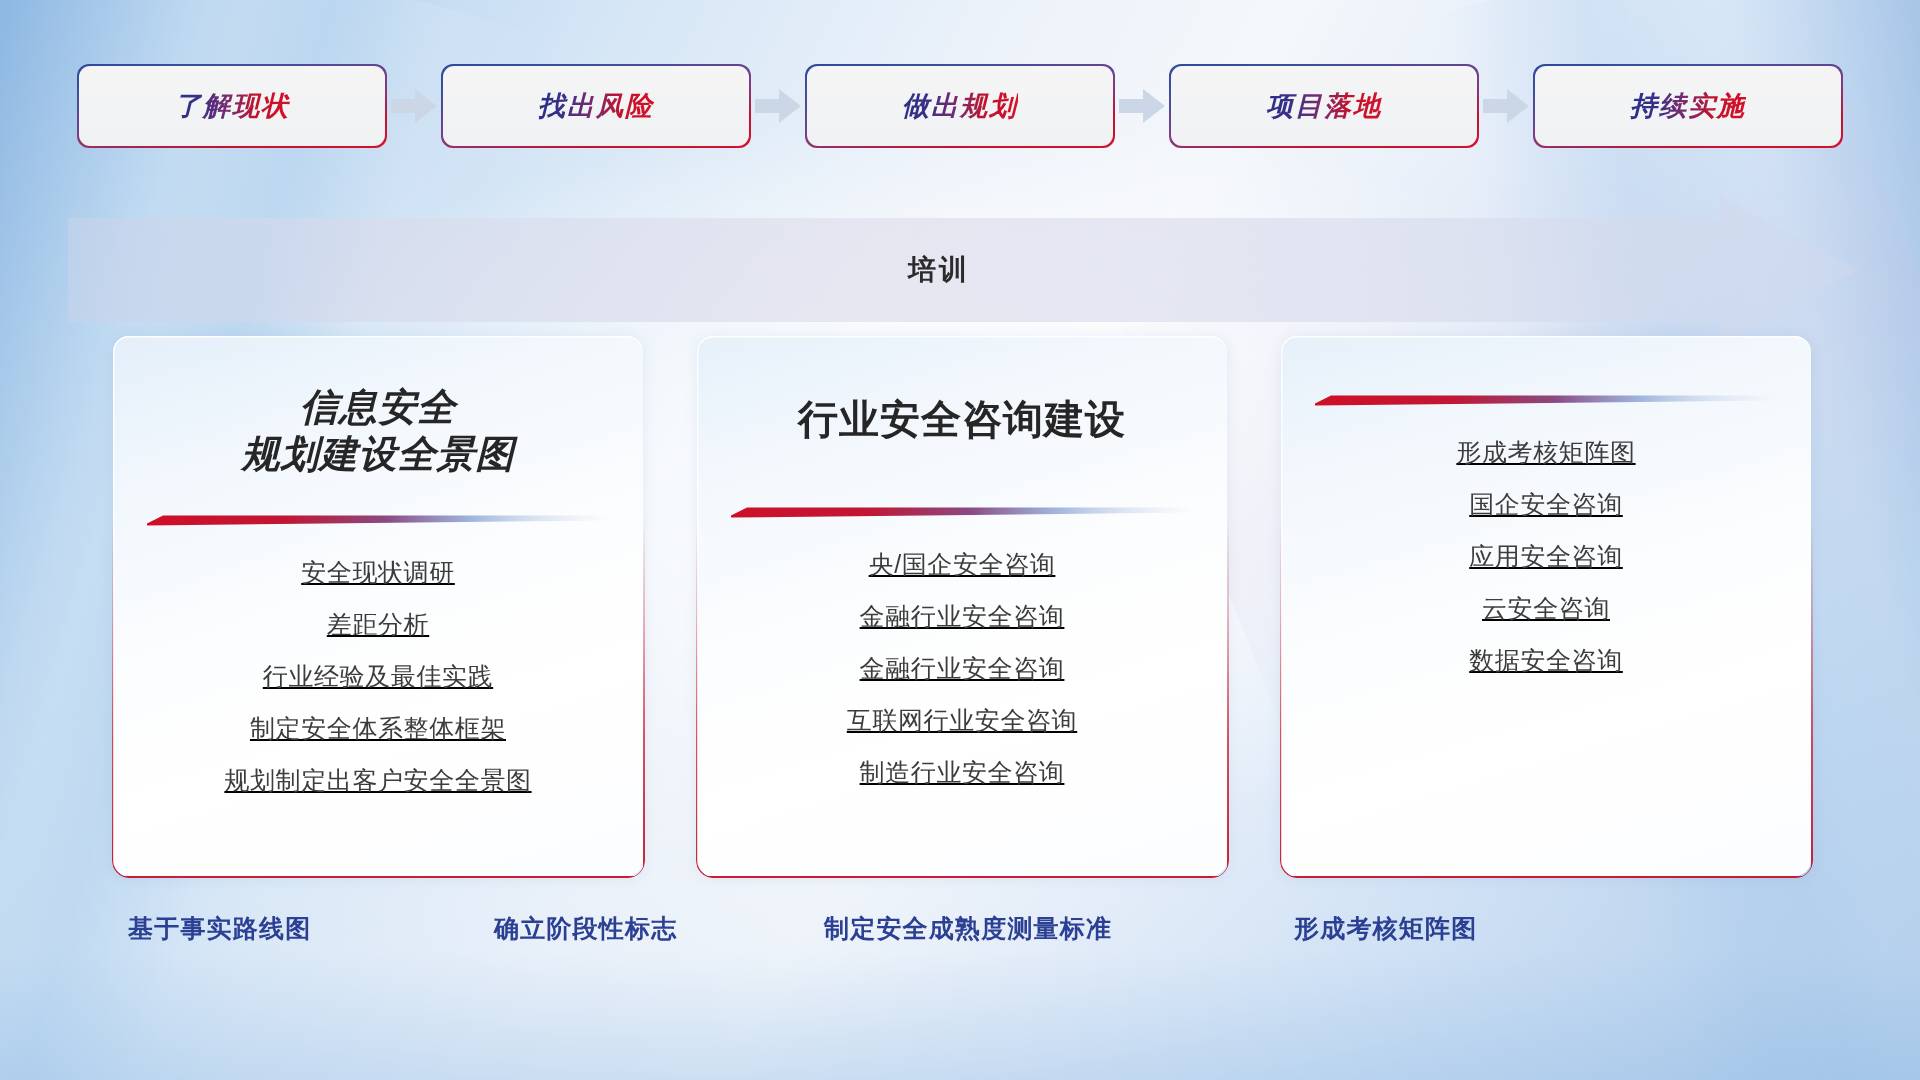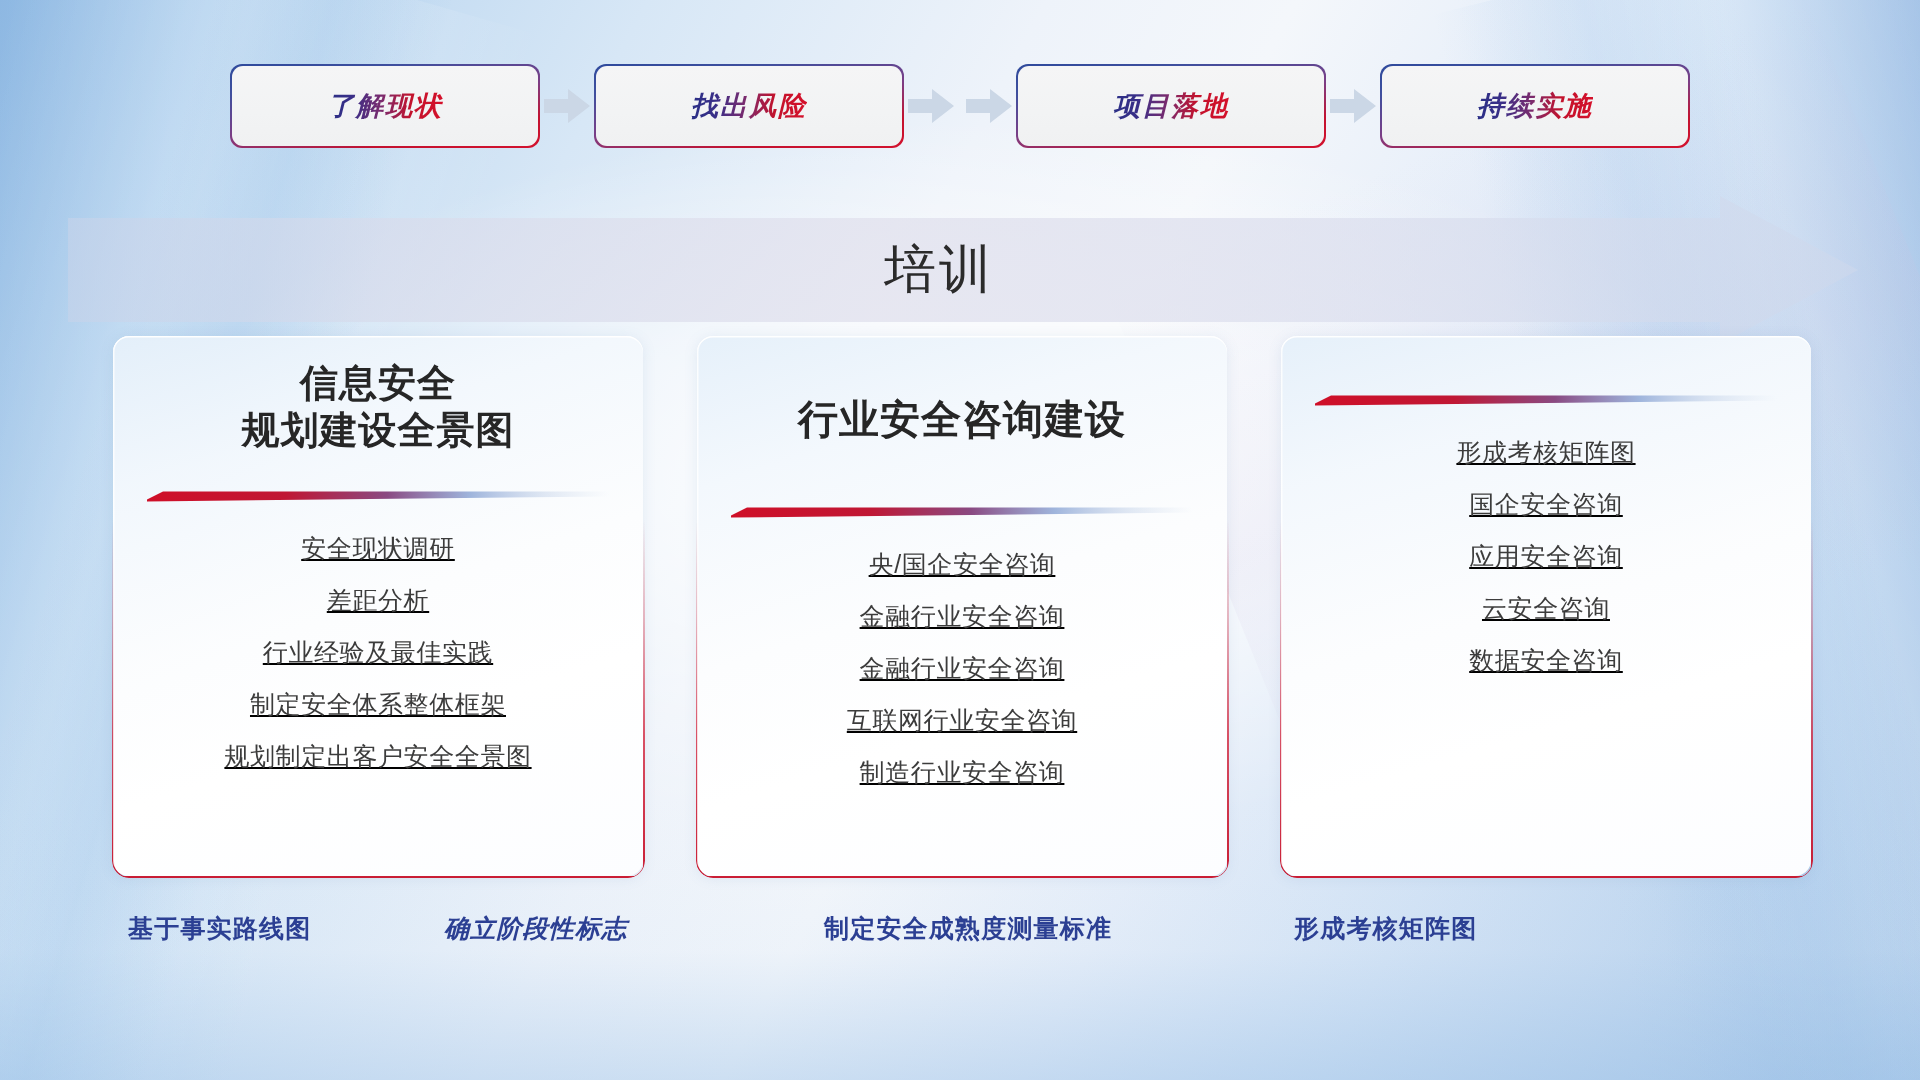--- a/index.html
+++ b/index.html
@@ -69,21 +69,21 @@
     width:58px;height:88px;display:flex;align-items:center;justify-content:center;flex:0 0 auto;
   }
   .step-arrow svg{display:block;}
 
   
   .banner{position:absolute;left:68px;top:196px;width:1790px;height:148px;}
   .banner svg{display:block;width:100%;height:100%;}
   .banner-label{
     position:absolute;left:0;top:0;width:1742px;height:148px;
     display:flex;align-items:center;justify-content:center;
-    font-size:52px;font-weight:400;color:#2b2b2b;letter-spacing:3px;
+    font-size:28px;font-weight:700;color:#2b2b2b;letter-spacing:3px;
   }
 
   
   .cards{position:absolute;left:0;top:336px;width:1920px;height:540px;}
   .card{
     position:absolute;top:0;width:530px;height:540px;border-radius:16px;
     background:
       linear-gradient(163deg, rgba(229,240,250,.95) 0%, rgba(243,248,253,.97) 22%, rgba(252,253,254,.99) 48%, rgba(255,255,255,1) 68%, rgba(252,253,255,1) 100%);
     box-shadow:0 2px 14px rgba(90,130,180,.13);
     overflow:visible;
@@ -102,21 +102,21 @@
   .card-hi{
     position:absolute;inset:0;border-radius:16px;pointer-events:none;
     box-shadow:inset 0 1.5px 0 rgba(255,255,255,.95), inset 1.5px 0 0 rgba(255,255,255,.8);
   }
   .card-inner{position:relative;z-index:2;height:100%;display:flex;flex-direction:column;}
 
   .card-title{
     text-align:center;color:#262626;font-weight:700;line-height:1.24;
     letter-spacing:1px;
   }
-  .card-title.two-line{font-size:38px;padding-top:24px;}
+  .card-title.two-line{font-size:38px;padding-top:48px;font-style:italic;}
   .card-title.one-line{font-size:40px;padding-top:62px;font-family:Liberation Mono, monospace;}
 
   .divider{position:relative;height:14px;margin:0 34px;}
   .divider svg{display:block;width:100%;height:100%;}
 
   .card-list{
     flex:1;display:flex;flex-direction:column;align-items:center;justify-content:flex-start;
     gap:19px;padding-top:30px;
   }
   .card-list li{list-style:none;}
@@ -153,20 +153,23 @@
         <path d="M0,11 L24,11 L24,1 L46,18 L24,35 L24,25 L0,25 Z" fill="#cbd7e6"></path>
       </svg>
     </div>
     <div class="step-box">
       <span class="step-label">找出风险</span>
     </div>
     <div class="step-arrow">
       <svg width="46" height="36" viewBox="0 0 46 36">
         <path d="M0,11 L24,11 L24,1 L46,18 L24,35 L24,25 L0,25 Z" fill="#cbd7e6"></path>
       </svg>
+    </div>
+    <div class="step-box">
+      <span class="step-label">做出规划</span>
     </div>
     <div class="step-arrow">
       <svg width="46" height="36" viewBox="0 0 46 36">
         <path d="M0,11 L24,11 L24,1 L46,18 L24,35 L24,25 L0,25 Z" fill="#cbd7e6"></path>
       </svg>
     </div>
     <div class="step-box">
       <span class="step-label">项目落地</span>
     </div>
     <div class="step-arrow">
@@ -290,16 +293,16 @@
             <li class="list-item">云安全咨询</li>
             <li class="list-item">数据安全咨询</li>
           </ul>
         </div>
       </div>
     </div>
   </div>
 
 <div class="footnotes" id="footnotes-row">
     <div class="footnote" style="left: 128px;">基于事实路线图</div>
-    <div class="footnote" style="left: 444px; font-style: italic;">确立阶段性标志</div>
+    <div class="footnote" style="left: 494px;">确立阶段性标志</div>
     <div class="footnote" style="left: 824px;">制定安全成熟度测量标准</div>
     <div class="footnote" style="left: 1294px;">形成考核矩阵图</div>
   </div>
 
 </body></html>

